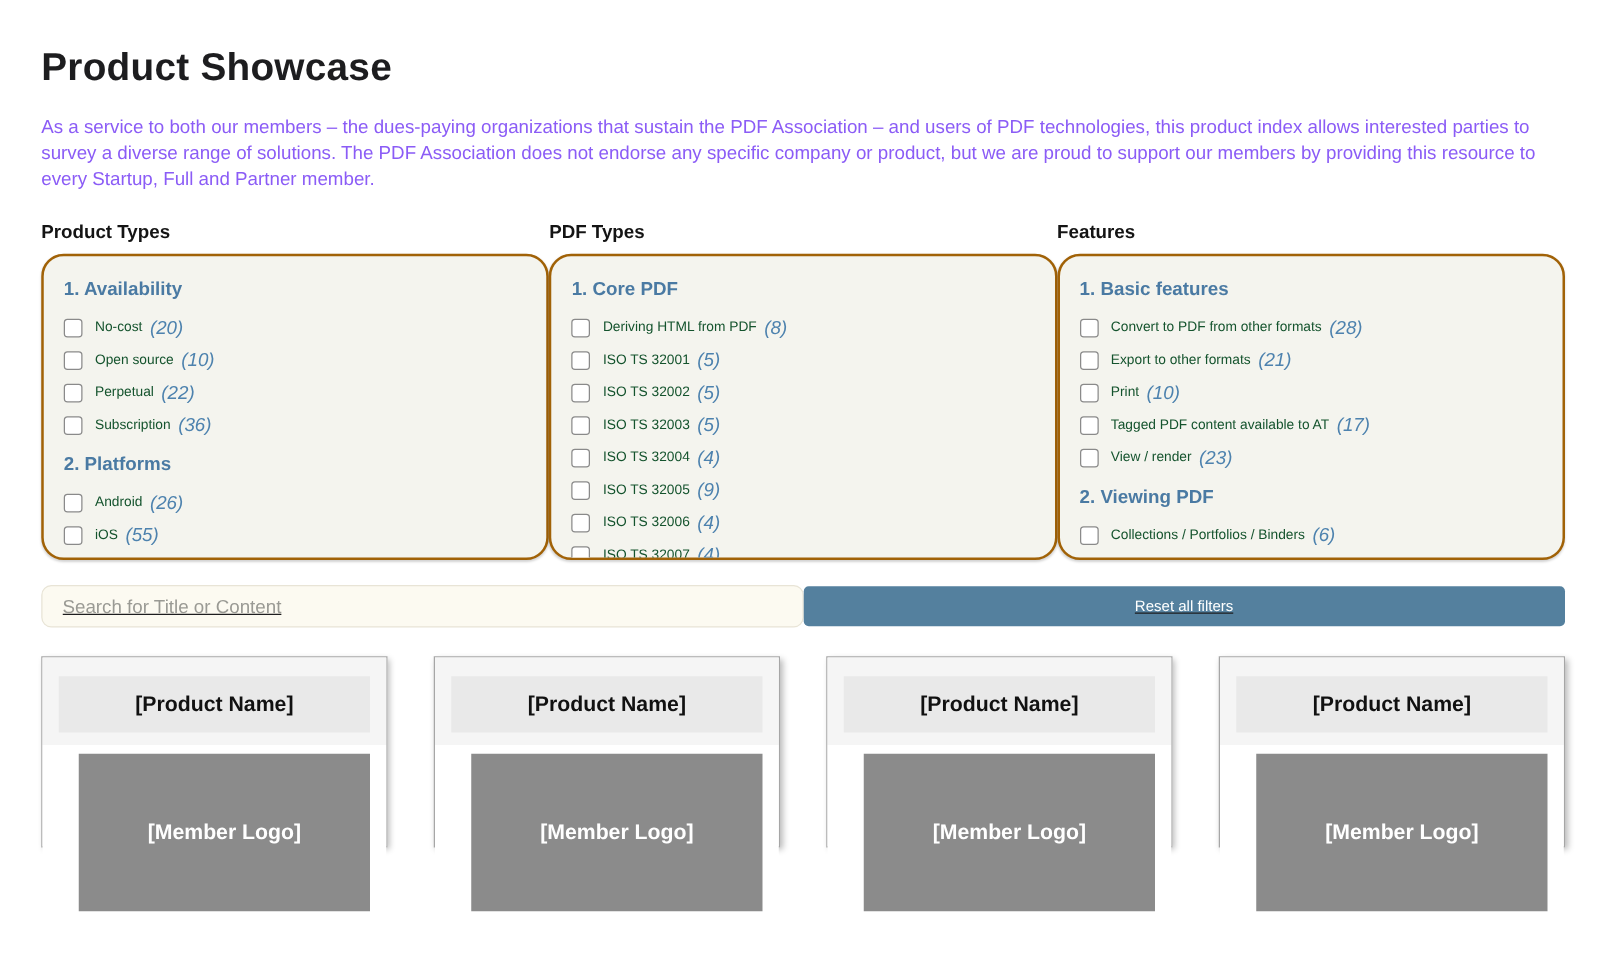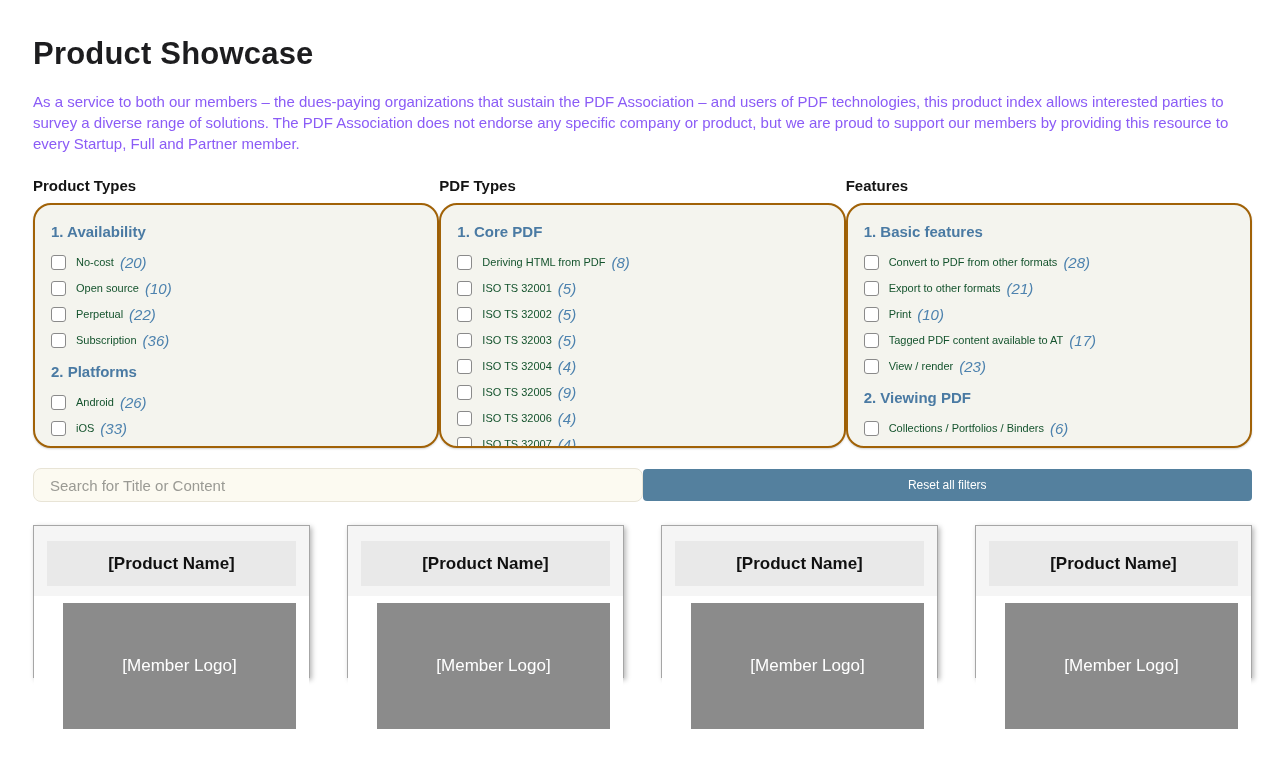--- a/index.html
+++ b/index.html
@@ -74,20 +74,21 @@
     color: #4d82ae;
     margin-left: 6px;
   }
 
   
   .actions-row {
     margin-top: 20px;
     display: grid;
     grid-template-columns: 1fr 1fr;
     align-items: start;
+    text-decoration: underline;
   }
   .search-input {
     width: 100%;
     height: 34px;
     background: #fcfaf1;
     border: 1px solid #e8e4d6;
     border-radius: 8px;
     padding: 0 16px;
     font-family: "Liberation Sans", sans-serif;
     font-size: 15px;
@@ -137,21 +138,21 @@
     color: #111;
   }
   .card-body { padding: 7px 13px 12px 13px; background: #ffffff; }
   .logo-box {
     height: 126px;
     background: #8b8b8b;
     display: flex;
     align-items: center;
     justify-content: center;
     font-size: 17px;
-    font-weight: normal;
+    font-weight: bold;
     color: #ffffff;
     margin-left: 16px;
   }
 </style>
 </head>
 <body>
 
 <div class="container">
 
   <h1 class="page-title">Product Showcase</h1>
@@ -192,21 +193,21 @@
 
   <div class="filter-item">
     <span class="checkbox"></span>
     <span class="item-label">Android</span>
     <span class="item-count">(26)</span>
   </div>
 
   <div class="filter-item">
     <span class="checkbox"></span>
     <span class="item-label">iOS</span>
-    <span class="item-count">(33)</span>
+    <span class="item-count">(55)</span>
   </div>
 
   <div class="filter-item">
     <span class="checkbox"></span>
     <span class="item-label">Linux</span>
     <span class="item-count">(75)</span>
   </div>
 </div>
   </div>
 

